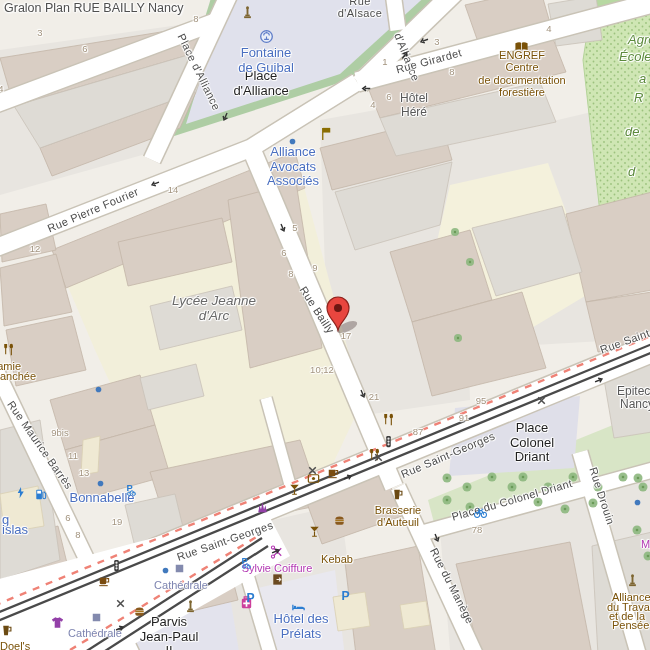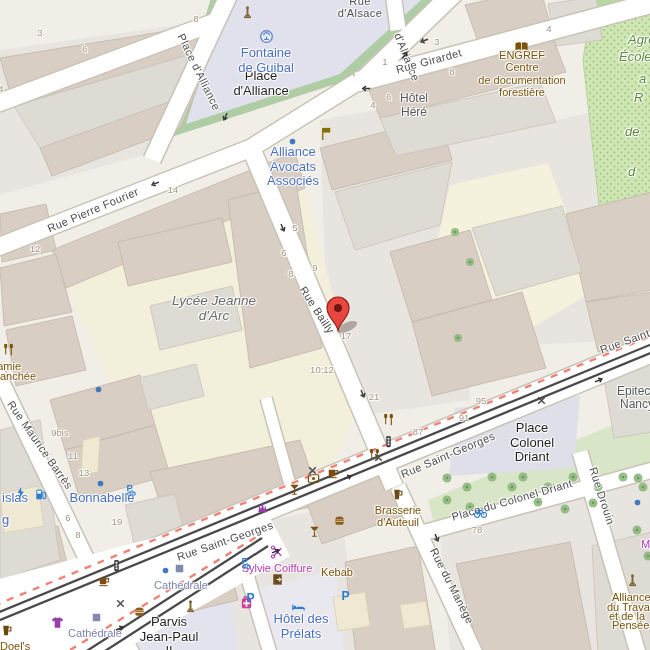--- a/index.html
+++ b/index.html
@@ -237,30 +237,30 @@
 II</div>
       <div class="lbl pblue" style="left: 266px; top: 61px; transform: translate(-50%, -50%);">Fontaine
 de Guibal</div>
       <div class="lbl pblue" style="left: 293px; top: 167px; transform: translate(-50%, -50%);">Alliance
 Avocats
 Associés</div>
       <div class="lbl pblue" style="left: 102px; top: 498px; transform: translate(-50%, -50%);">Bonnabelle</div>
       <div class="lbl pblue" style="left: 301px; top: 627px; transform: translate(-50%, -50%);">Hôtel des
 Prélats</div>
       <div class="lbl pblue" style="left: 2px; top: 520px; transform: translate(0px, -50%); text-align: left;">g</div>
-      <div class="lbl pblue" style="left: 2px; top: 498px; transform: translate(0px, -50%); text-align: left;">islas</div>
+      <div class="lbl pblue" style="left: 2px; top: 530px; transform: translate(0px, -50%); text-align: left;">islas</div>
       <div class="lbl stat" style="left: 181px; top: 585px; transform: translate(-50%, -50%);">Cathédrale</div>
       <div class="lbl stat" style="left: 95px; top: 633px; transform: translate(-50%, -50%);">Cathédrale</div>
       <div class="lbl pbrown" style="left: 522px; top: 74px; transform: translate(-50%, -50%);">ENGREF
 Centre
 de documentation
 forestière</div>
       <div class="lbl pbrown" style="left: 398px; top: 516px; transform: translate(-50%, -50%);">Brasserie
 d'Auteuil</div>
-      <div class="lbl pbrown" style="left: 337px; top: 537px; transform: translate(-50%, -50%); margin-top: 35px;">Kebab</div>
+      <div class="lbl pbrown" style="left: 337px; top: 524px; transform: translate(-50%, -50%); margin-top: 35px;">Kebab</div>
       <div class="lbl pbrown" style="left: -12px; top: 366px; transform: translate(0px, -50%); text-align: left;">Mamie</div>
       <div class="lbl pbrown" style="left: 0px; top: 376px; transform: translate(0px, -50%); text-align: left;">anchée</div>
       <div class="lbl pbrown" style="left: 612px; top: 597px; transform: translate(0px, -50%); text-align: left;">Alliance</div>
       <div class="lbl pbrown" style="left: 607px; top: 607px; transform: translate(0px, -50%); text-align: left;">du Travail</div>
       <div class="lbl pbrown" style="left: 609px; top: 616px; transform: translate(0px, -50%); text-align: left;">et de la</div>
       <div class="lbl pbrown" style="left: 612px; top: 625px; transform: translate(0px, -50%); text-align: right;">Pensée</div>
       <div class="lbl pbrown" style="left: 0px; top: 646px; transform: translate(0px, -50%); text-align: left;">Doel's</div>
       <div class="lbl pmag" style="left: 277px; top: 568px; transform: translate(-50%, -50%);">Sylvie Coiffure</div>
       <div class="lbl pmag" style="left: 641px; top: 544px; transform: translate(0px, -50%); text-align: left;">My</div>
       <div class="lbl glabel" style="left: 214px; top: 308px; transform: translate(-50%, -50%);">Lycée Jeanne
@@ -642,13 +642,14 @@
     </div>
 
   <svg id="marker" width="650" height="650">
     <g transform="translate(338,330)">
       <ellipse cx="9" cy="-3" rx="11" ry="4.5" transform="rotate(-24 9 -3)" fill="rgba(60,40,40,0.33)"></ellipse>
       <path d="M0 0 C -2.5 -9 -11 -12.5 -11 -22 A 11 11 0 1 1 11 -22 C 11 -12.5 2.5 -9 0 0 Z" fill="#e8463f" stroke="#8f231d" stroke-width="1.2"></path>
       <circle cy="-22" r="4" fill="#6d1612"></circle>
     </g>
   </svg>
 
+  <div id="title">Gralon Plan RUE BAILLY Nancy</div>
 </div>
 
 </body></html>

